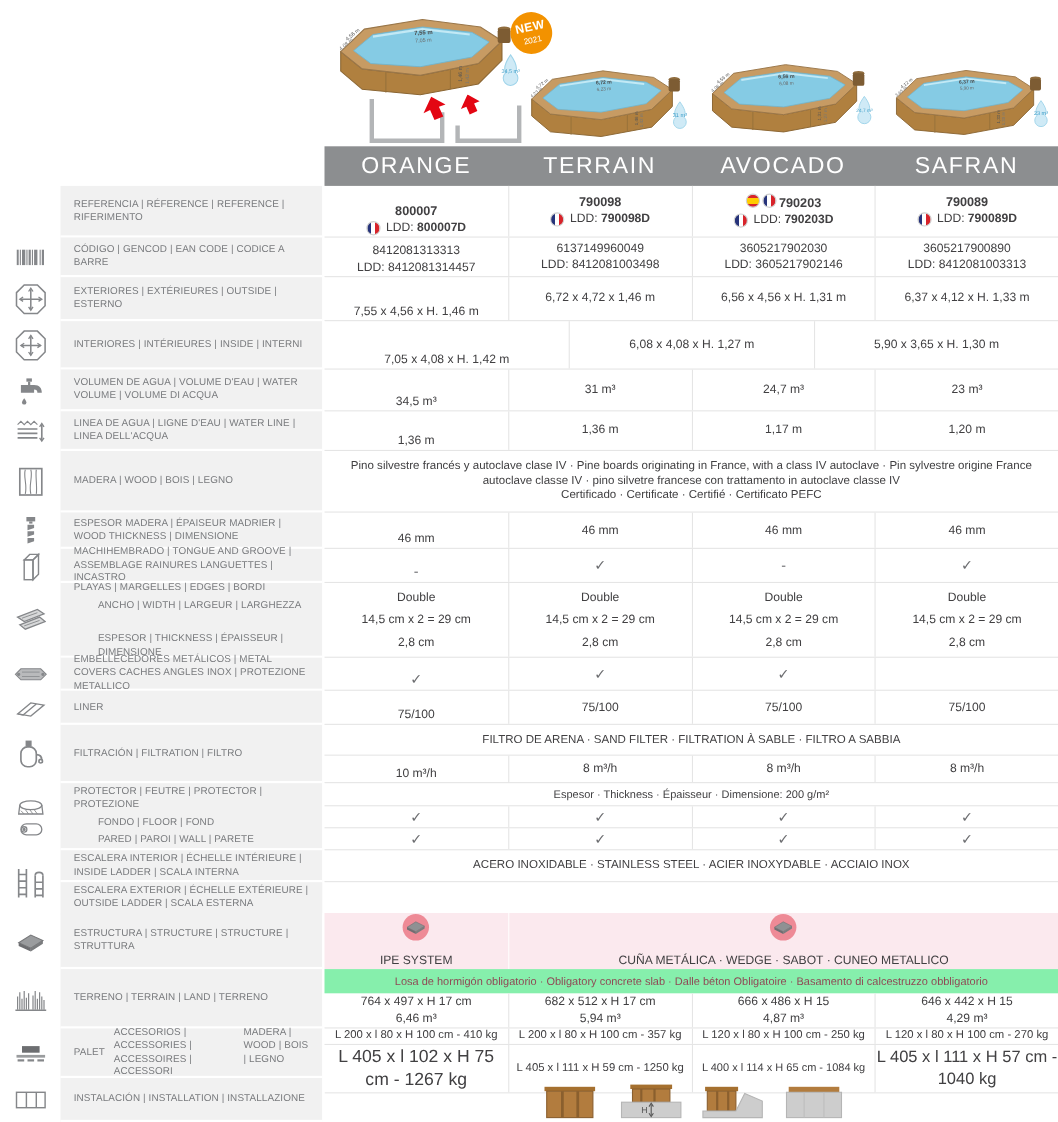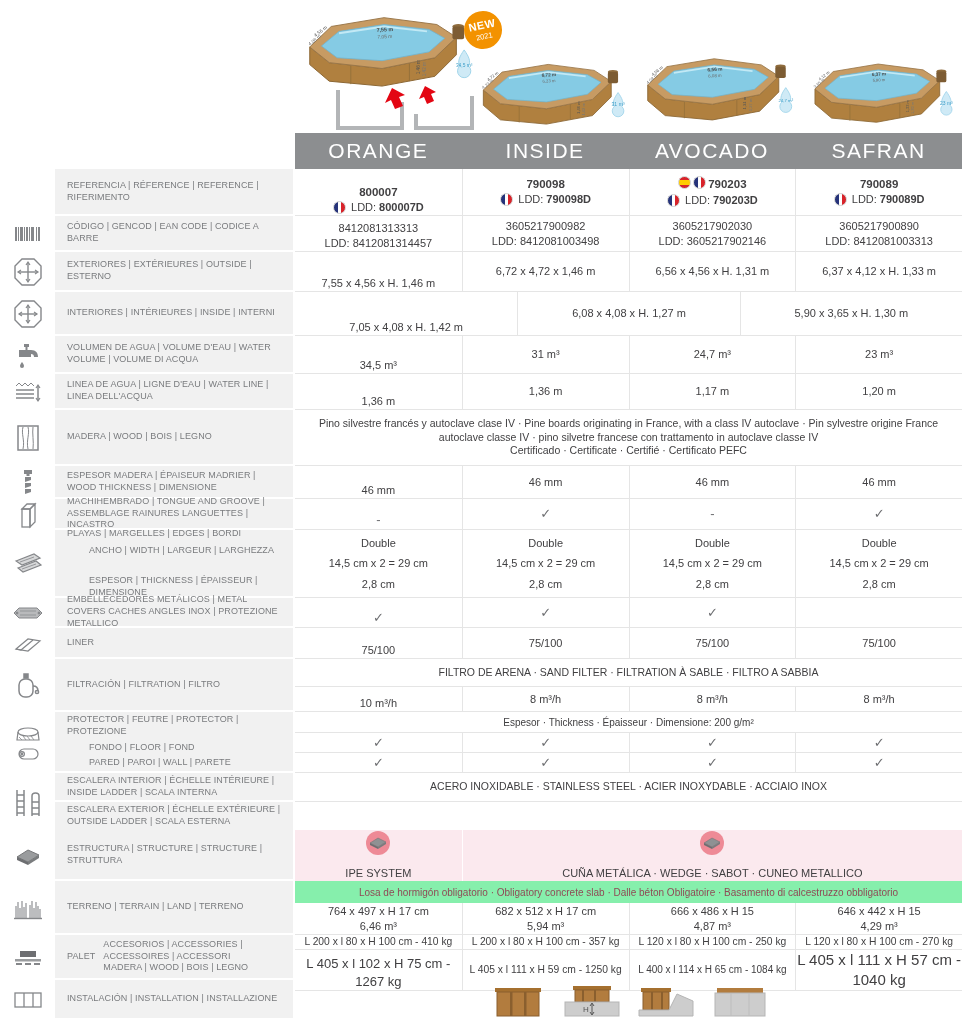--- a/index.html
+++ b/index.html
@@ -139,21 +139,21 @@
     <text x="131" y="72" font-size="4.8" fill="#555" transform="rotate(-90 131 72)">1,33 m</text>
     <text x="137" y="74" font-size="4.8" fill="#777" transform="rotate(-90 137 74)">1,30 m</text>
     <g transform="translate(176,58)">
       <path d="M0,-11 C5,-4 7,1 4.5,5.5 A6.8,6.8 0 1,1 -4.5,5.5 C-7,1 -5,-4 0,-11 Z" fill="#cfeaf6" stroke="#9fd4ea"></path>
       <text y="5" font-size="6" fill="#3f9fc9" text-anchor="middle">23 m³</text>
     </g>
   </svg>
 
   <div class="hdrbar">
     <div class="model">ORANGE</div>
-    <div class="model">INSIDE</div>
+    <div class="model">TERRAIN</div>
     <div class="model">AVOCADO</div>
     <div class="model">SAFRAN</div>
   </div>
 
   <div class="grid">
 
     <div class="grp" style="height:47px">
       <div class="ic"></div>
       <div class="lbl">
           <span>REFERENCIA | RÉFERENCE | REFERENCE | RIFERIMENTO</span>
@@ -213,21 +213,21 @@
       <div class="lbl">
           <span>CÓDIGO | GENCOD | EAN CODE | CODICE A BARRE</span>
         </div>
       <div class="data">
           <div class="drow">
         <div class="c">
               <div>8412081313313</div>
               <div>LDD:  8412081314457</div>
             </div>
         <div class="c">
-              <div>3605217900982</div>
+              <div>6137149960049</div>
               <div>LDD:  8412081003498</div>
             </div>
         <div class="c">
               <div>3605217902030</div>
               <div>LDD: 3605217902146</div>
             </div>
         <div class="c">
               <div>3605217900890</div>
               <div>LDD: 8412081003313</div>
             </div>
@@ -631,34 +631,34 @@
         <svg width="30" height="16" viewBox="0 0 30 16" fill="#85878a">
           <rect x="7" y="1" width="16" height="6" fill="#6d6e71"></rect>
           <rect x="2" y="9" width="26" height="2.5" fill="#9a9c9e"></rect>
           <rect x="3" y="13" width="6" height="2"></rect>
             <rect x="12" y="13" width="6" height="2"></rect>
             <rect x="21" y="13" width="6" height="2"></rect>
         </svg>
       </div>
       <div class="lbl" style="flex-direction:row;align-items:center;gap:8px">
         <span>PALET</span>
-        <span style="display:flex;flex-direction:column;gap:0">
+        <span style="display:flex;flex-direction:row;gap:0">
           <span>ACCESORIOS | ACCESSORIES | ACCESSOIRES | ACCESSORI</span>
           <span>MADERA | WOOD | BOIS  | LEGNO</span>
         </span>
       </div>
       <div class="data">
         <div class="drow">
           <div class="c" style="font-size:10.3px">L 200 x l 80 x H 100 cm - 410 kg</div>
           <div class="c" style="font-size:10.3px">L 200 x l 80 x H 100 cm - 357 kg</div>
           <div class="c" style="font-size:10.3px">L 120 x l 80 x H 100 cm - 250 kg</div>
           <div class="c" style="font-size:10.3px">L 120 x l 80 x H 100 cm - 270 kg</div>
         </div>
         <div class="drow">
-          <div class="c" style="font-size:13px">L 405 x l 102 x H 75 cm - 1267 kg</div>
+          <div class="c" style="font-size:16px">L 405 x l 102 x H 75 cm - 1267 kg</div>
           <div class="c" style="font-size:10.3px">L 405 x l 111 x H 59 cm - 1250 kg</div>
           <div class="c" style="font-size:10px">L 400 x l 114 x H 65 cm - 1084 kg</div>
           <div class="c" style="font-size:15px">L 405 x l 111 x H 57 cm - 1040 kg</div>
         </div>
       </div>
     </div>
 
     <div class="grp" style="height:40px">
       <div class="ic">
         <svg width="30" height="18" viewBox="0 0 30 18" fill="none" stroke="#85878a" stroke-width="1.3">

